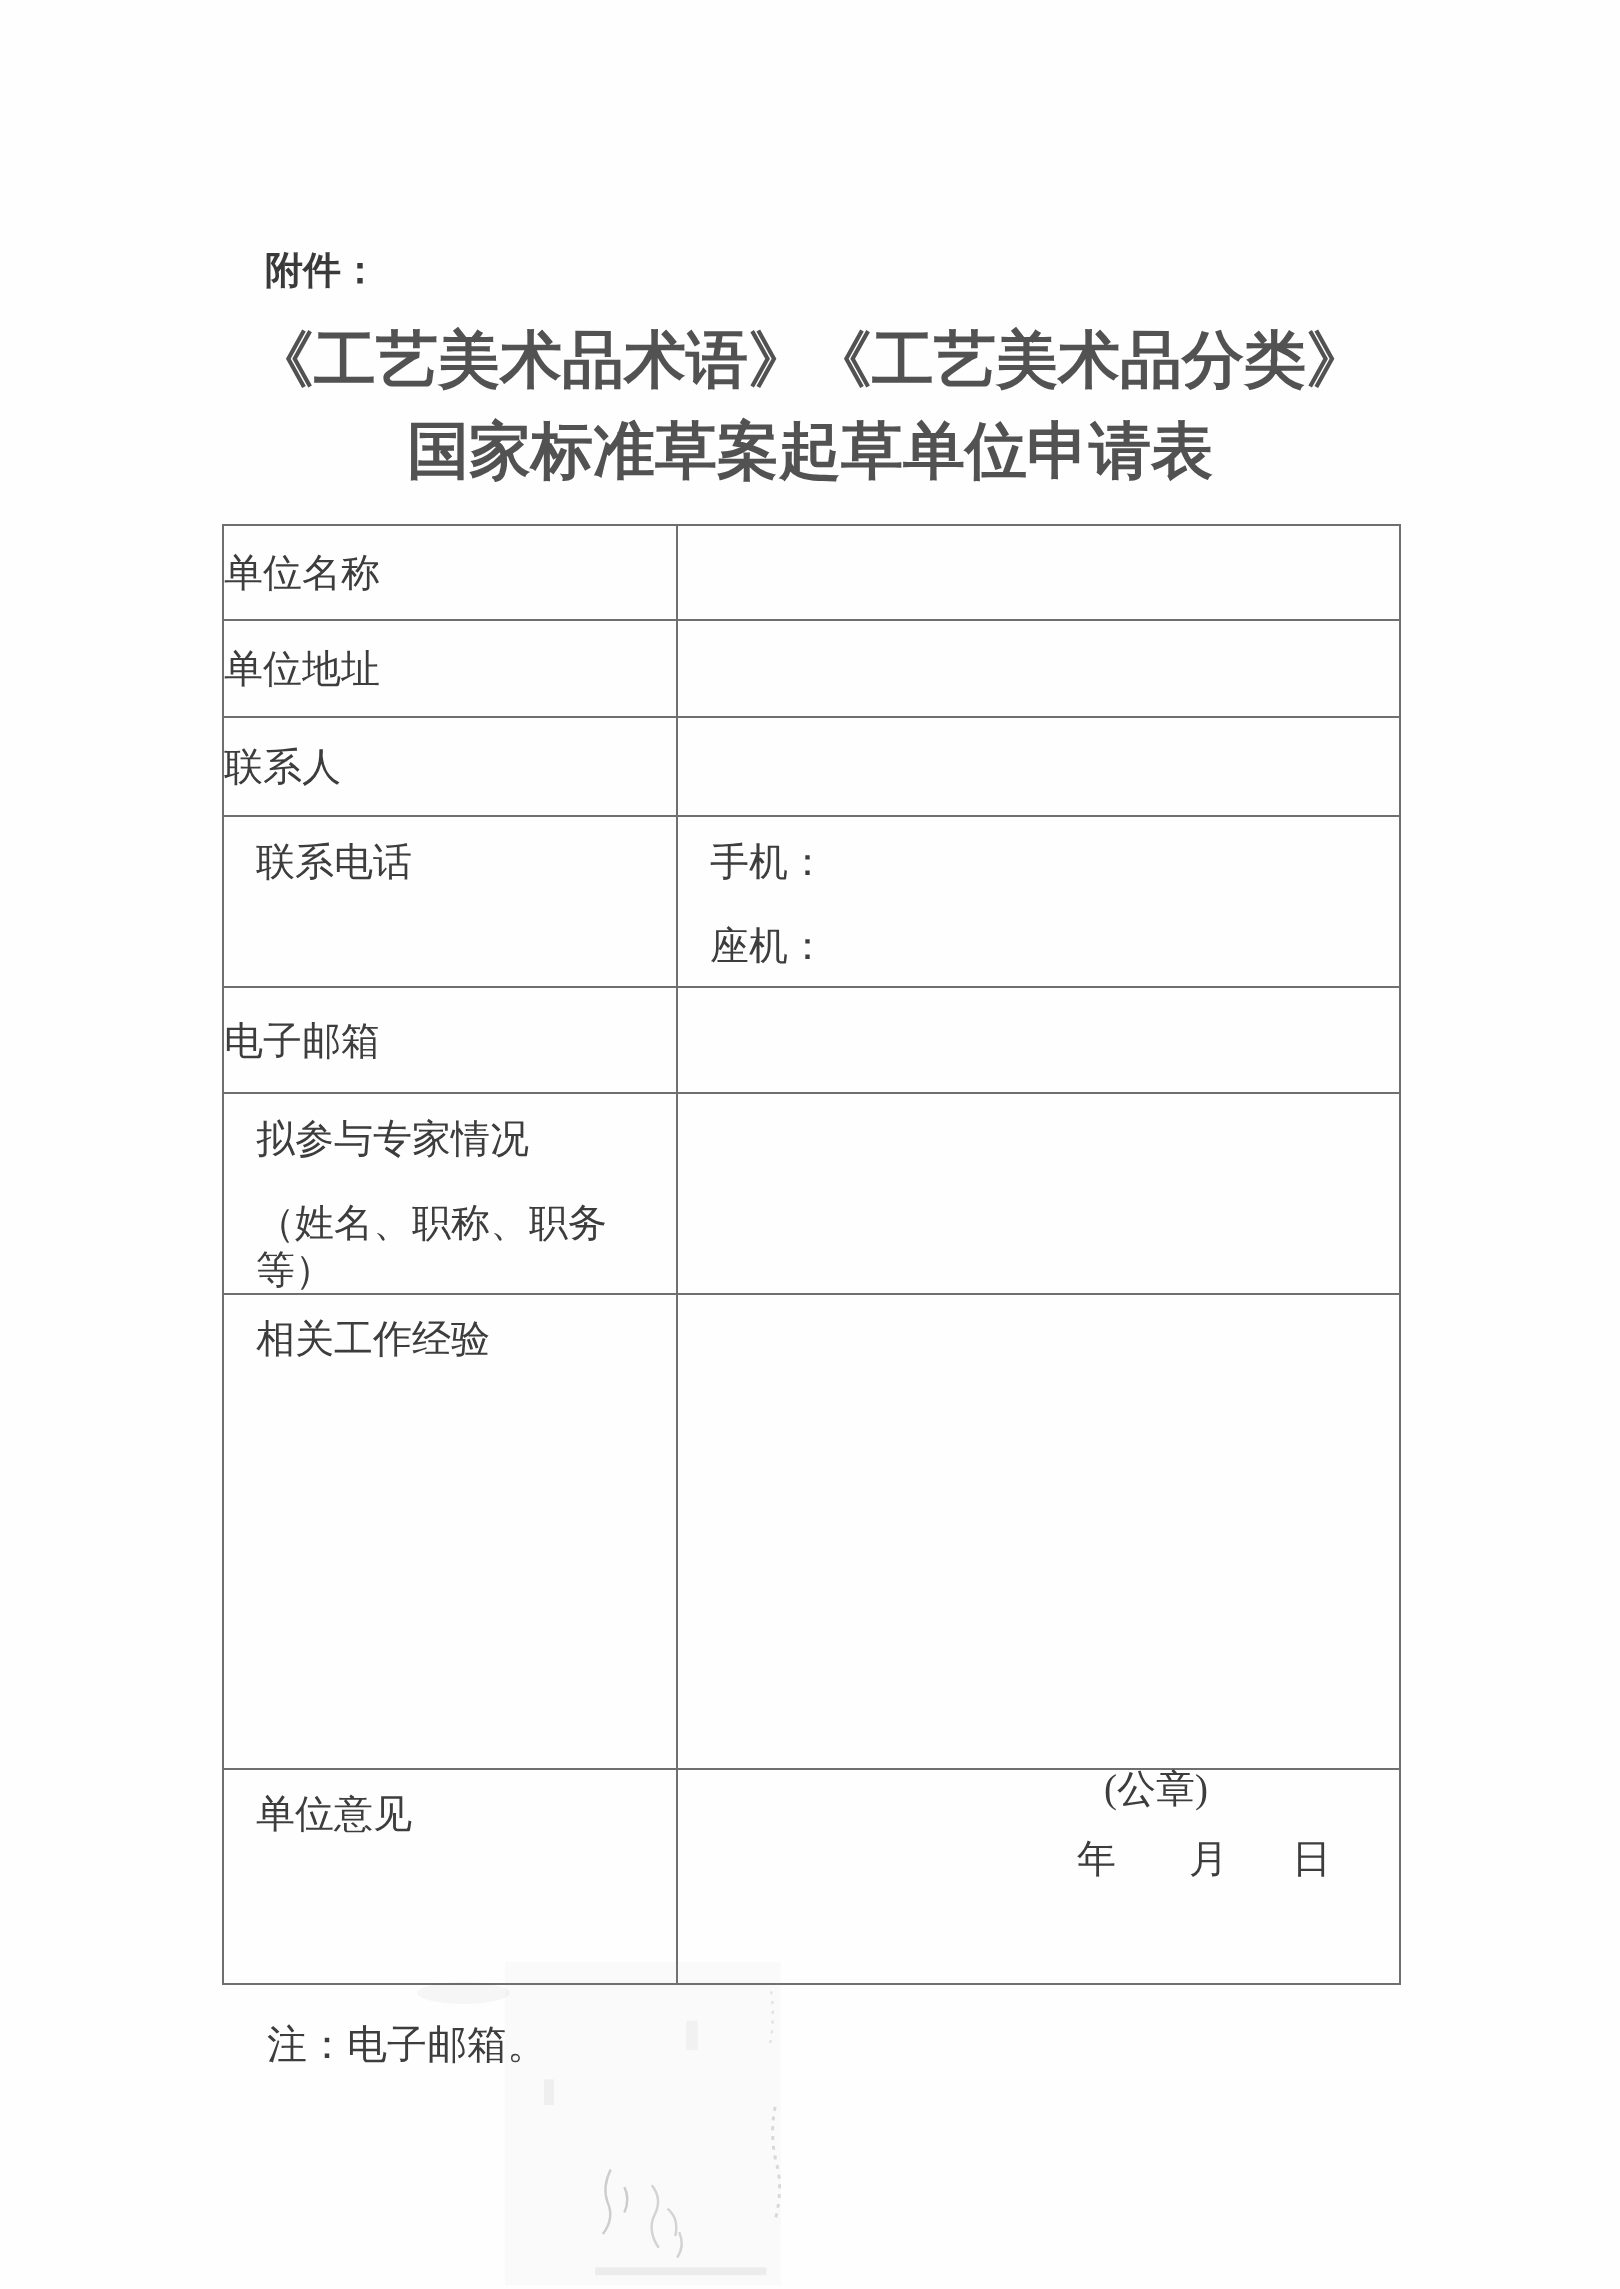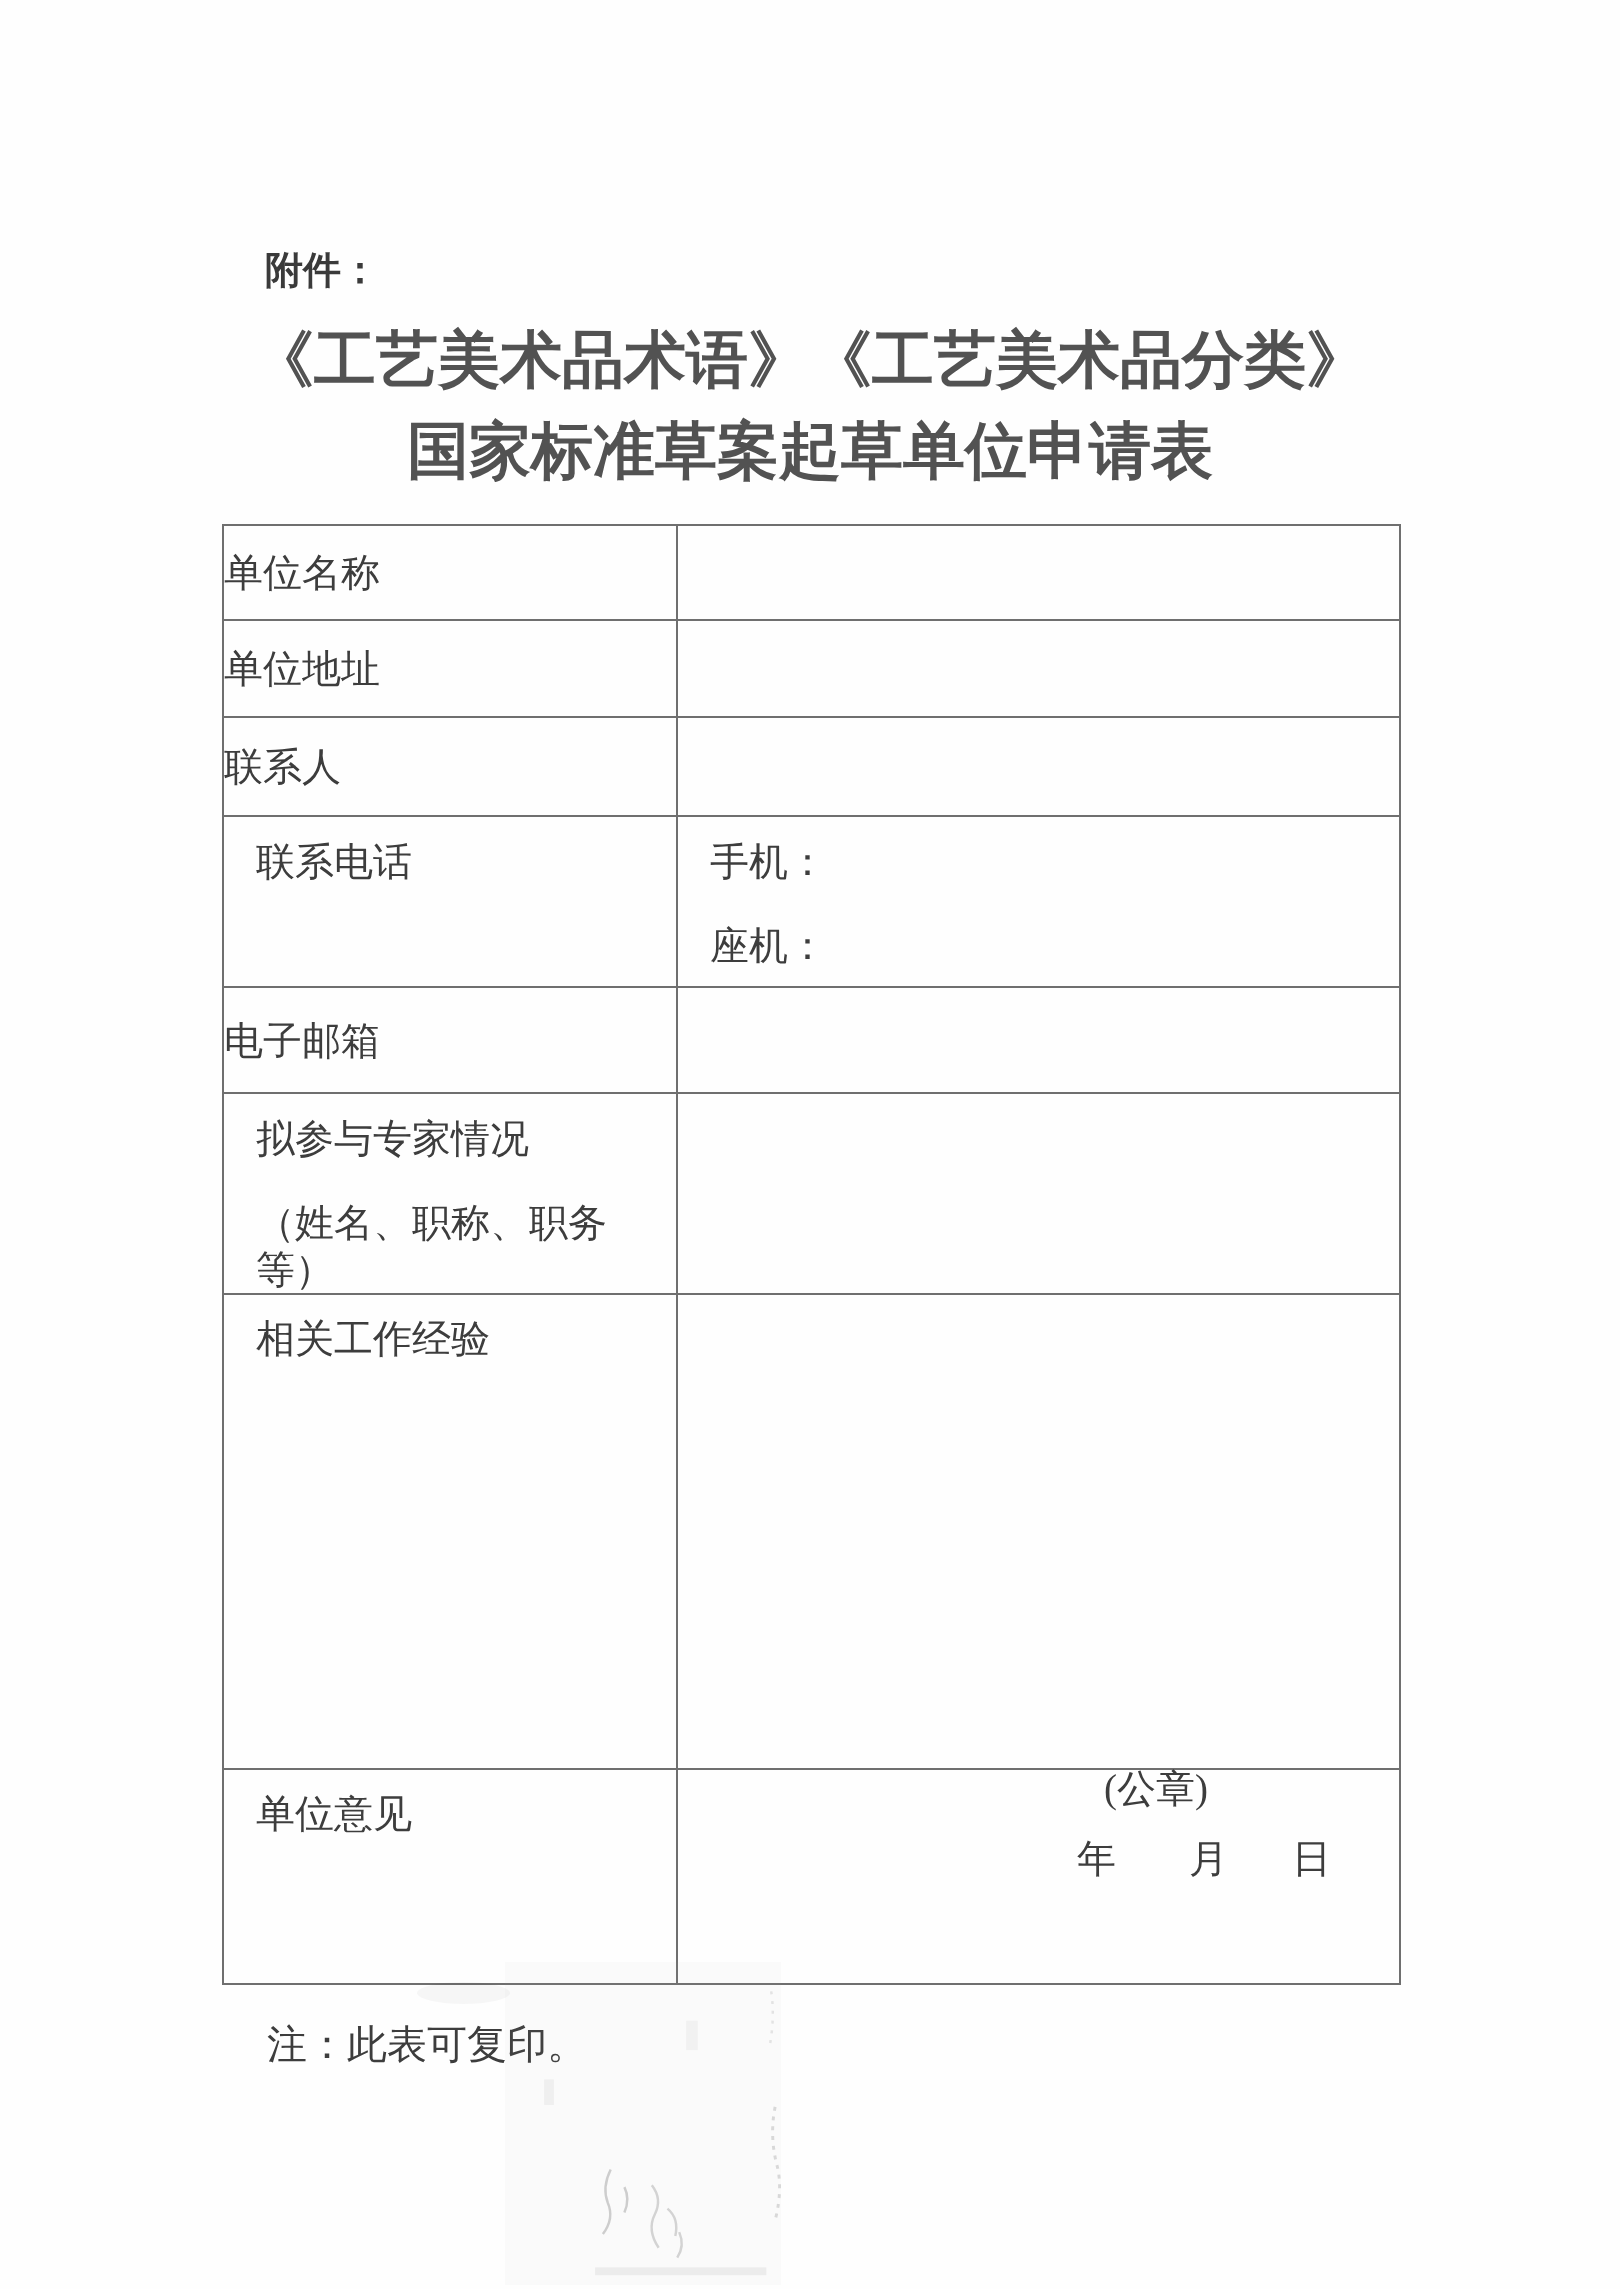--- a/index.html
+++ b/index.html
@@ -170,21 +170,21 @@
       </tr>
     </tbody>
   </table>
 
   <div class="seal">(公章)</div>
 
   <div class="ymd">
     <span>年</span><span class="m">月</span><span class="d">日</span>
   </div>
 
-  <div class="footnote">注：此表可复印。</div>
+  <div class="footnote">注：电子邮箱。</div>
 
   <div class="smudge"></div>
 
   <div class="ghost-stamp">
     <svg width="276" height="323" viewBox="0 0 282 330" xmlns="http://www.w3.org/2000/svg">
       <rect x="0" y="0" width="282" height="330" fill="#9a9a9a" opacity="0.045"></rect>
       <path d="M108,212 q-9,18 -3,34 q7,16 -5,32 M122,230 q6,12 0,26" fill="none" stroke="#b5b5b5" stroke-width="2.5" opacity="0.65"></path>
       <path d="M150,228 q11,14 3,30 q-8,16 4,34 M166,252 q12,10 8,28 M178,276 q6,14 -2,26" fill="none" stroke="#b9b9b9" stroke-width="2.5" opacity="0.6"></path>
       <path d="M276,148 q-6,30 2,60 q6,24 -2,56" fill="none" stroke="#c2c2c2" stroke-width="3" stroke-dasharray="4 6" opacity="0.6"></path>
       <path d="M272,30 q4,28 -2,58" fill="none" stroke="#cccccc" stroke-width="2.5" stroke-dasharray="3 7" opacity="0.5"></path>

